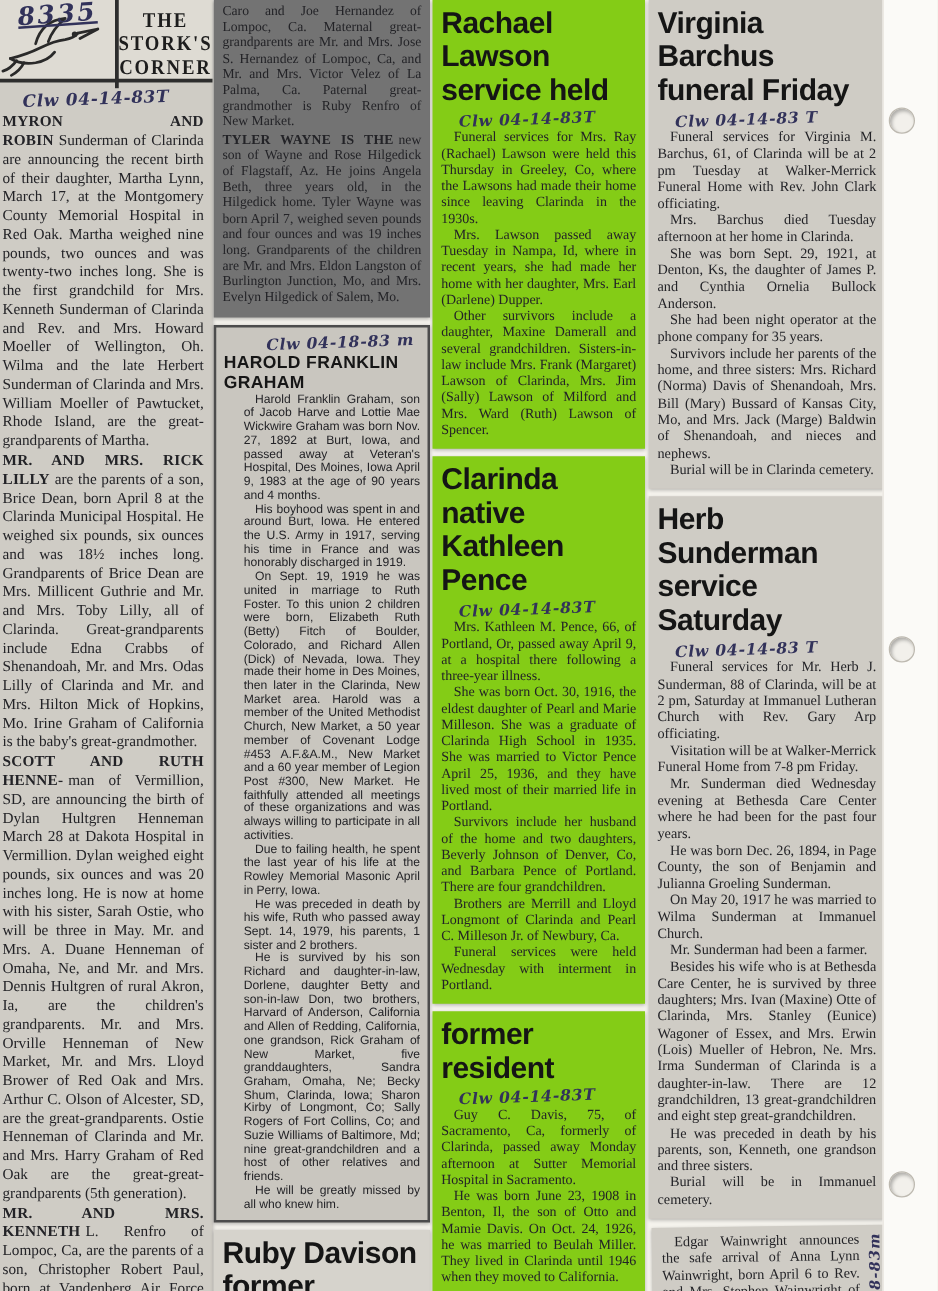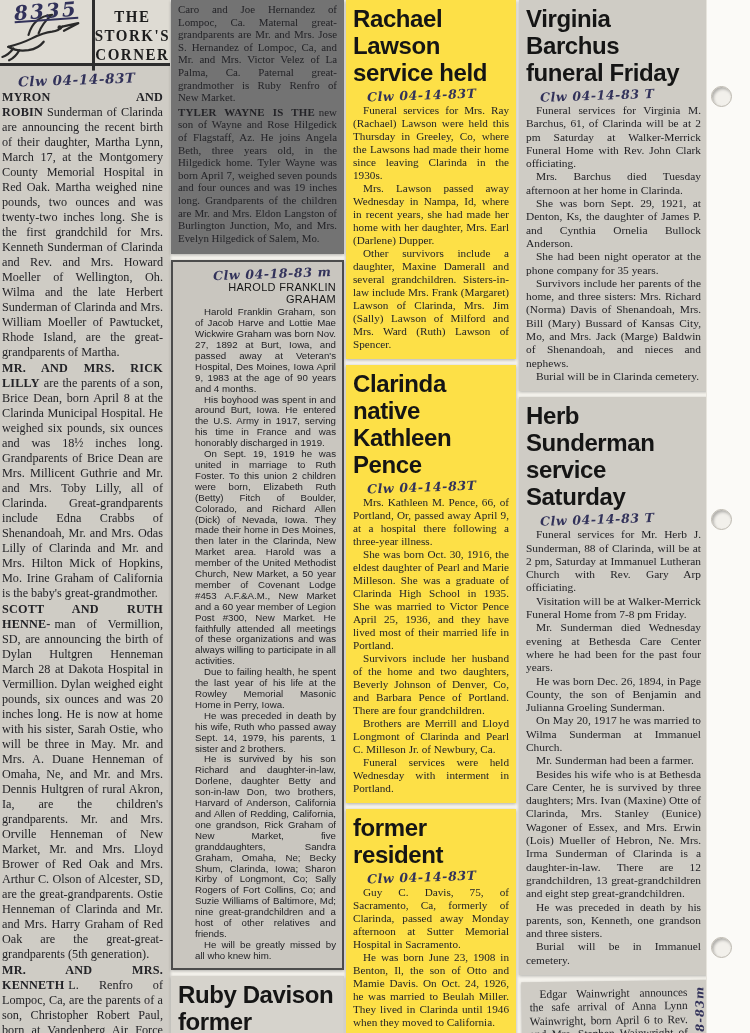--- a/index.html
+++ b/index.html
@@ -43,35 +43,35 @@
 
   
   .births p { font-size:12.2px; line-height:15px; margin-bottom:1px; }
   .lead { font-weight:bold; padding-right:4px; letter-spacing:.2px; }
 
   
   .cont p { font-size:10.9px; line-height:12.6px; margin-bottom:2px; }
   .graham { border:2px solid #4c4c4c; background:#c9c6bf;
     font-family:"Liberation Sans", sans-serif; padding:4px 6px 6px; }
   .graham .date-note { margin:0 0 0 34px; font-size:12.5px; }
-  .graham-hl { text-align:right; font-size:11px; font-weight:normal;
+  .graham-hl { text-align:left; font-size:14px; font-weight:bold;
     letter-spacing:.3px; margin-bottom:2px; color:#161616; }
   .graham p { font-size:9.7px; line-height:10.9px; text-indent:9px;margin-left:16px; }
 
   .davison { background:#d6d3cc; }
   .davison p { font-size:13px; line-height:16.2px; text-indent:12px; }
 
   
   .hl { font-family:"Liberation Sans", sans-serif; font-weight:bold;
     color:#151515; letter-spacing:-.4px; }
   .hl span { display:block; }
   .hl-lg { font-size:24px; line-height:27px; margin:2px 0 1px; }
 
   
-  #col3 .clip { background:#fde047; }
+  #col3 .clip { background:#84cc16; }
   #col3 p { font-size:11.2px; line-height:13px; text-indent:10px; }
   #col3 .date-note { font-size:12.5px; margin:0 0 2px 14px; }
 
   
   #col4 .clip { background:#cfccc5; }
   #col4 p { font-size:11.4px; line-height:13.3px; text-indent:10px; }
   #col4 .date-note { font-size:12.5px; margin:0 0 2px 14px; }
 
   .wainwright { position:relative; background:#d8d5ce; transform:rotate(-0.8deg);
     padding:6px 20px 8px 8px; margin-left:3px; }
@@ -121,21 +121,21 @@
     <p><span>Caro and Joe Hernandez of Lompoc, Ca. Maternal great-grandparents are Mr. and Mrs. Jose S. Hernandez of Lompoc, Ca, and Mr. and Mrs. Victor Velez of La Palma, Ca. Paternal great-grandmother is Ruby Renfro of New Market.</span></p>
     <p><b class="lead">TYLER WAYNE IS THE</b><span>new son of Wayne and Rose Hilgedick of Flagstaff, Az. He joins Angela Beth, three years old, in the Hilgedick home. Tyler Wayne was born April 7, weighed seven pounds and four ounces and was 19 inches long. Grandparents of the children are Mr. and Mrs. Eldon Langston of Burlington Junction, Mo, and Mrs. Evelyn Hilgedick of Salem, Mo.</span></p>
   </div>
 
   <div class="clip graham">
     <span class="ink date-note">Clw 04-18-83 m</span>
     <div class="graham-hl">HAROLD FRANKLIN GRAHAM</div>
     <p>Harold Franklin Graham, son of Jacob Harve and Lottie Mae Wickwire Graham was born Nov. 27, 1892 at Burt, Iowa, and passed away at Veteran's Hospital, Des Moines, Iowa April 9, 1983 at the age of 90 years and 4 months.</p>
     <p>His boyhood was spent in and around Burt, Iowa. He entered the U.S. Army in 1917, serving his time in France and was honorably discharged in 1919.</p>
     <p>On Sept. 19, 1919 he was united in marriage to Ruth Foster. To this union 2 children were born, Elizabeth Ruth (Betty) Fitch of Boulder, Colorado, and Richard Allen (Dick) of Nevada, Iowa. They made their home in Des Moines, then later in the Clarinda, New Market area. Harold was a member of the United Methodist Church, New Market, a 50 year member of Covenant Lodge #453 A.F.&amp;A.M., New Market and a 60 year member of Legion Post #300, New Market. He faithfully attended all meetings of these organizations and was always willing to participate in all activities.</p>
-    <p>Due to failing health, he spent the last year of his life at the Rowley Memorial Masonic Home in Perry, Iowa.</p>
+    <p>Due to failing health, he spent the last year of his life at the Rowley Memorial Masonic April in Perry, Iowa.</p>
     <p>He was preceded in death by his wife, Ruth who passed away Sept. 14, 1979, his parents, 1 sister and 2 brothers.</p>
     <p>He is survived by his son Richard and daughter-in-law, Dorlene, daughter Betty and son-in-law Don, two brothers, Harvard of Anderson, California and Allen of Redding, California, one grandson, Rick Graham of New Market, five granddaughters, Sandra Graham, Omaha, Ne; Becky Shum, Clarinda, Iowa; Sharon Kirby of Longmont, Co; Sally Rogers of Fort Collins, Co; and Suzie Williams of Baltimore, Md; nine great-grandchildren and a host of other relatives and friends.</p>
     <p>He will be greatly missed by all who knew him.</p>
   </div>
 
   <div class="clip davison">
     <div class="hl hl-lg">
       <span>Ruby Davison</span>
       <span>former resident</span>
     </div>
@@ -146,21 +146,21 @@
 </div>
 
 <div class="col" id="col3">
   <div class="clip">
     <div class="hl hl-lg">
       <span>Rachael Lawson</span>
       <span>service held</span>
     </div>
     <span class="ink date-note">Clw 04-14-83T</span>
     <p>Funeral services for Mrs. Ray (Rachael) Lawson were held this Thursday in Greeley, Co, where the Lawsons had made their home since leaving Clarinda in the 1930s.</p>
-    <p>Mrs. Lawson passed away Wednesday in Nampa, Id, where in recent years, she had made her home with her daughter, Mrs. Earl (Darlene) Dupper.</p>
+    <p>Mrs. Lawson passed away Tuesday in Nampa, Id, where in recent years, she had made her home with her daughter, Mrs. Earl (Darlene) Dupper.</p>
     <p>Other survivors include a daughter, Maxine Damerall and several grandchildren. Sisters-in-law include Mrs. Frank (Margaret) Lawson of Clarinda, Mrs. Jim (Sally) Lawson of Milford and Mrs. Ward (Ruth) Lawson of Spencer.</p>
   </div>
 
   <div class="clip">
     <div class="hl hl-lg">
       <span>Clarinda native</span>
       <span>Kathleen Pence</span>
     </div>
     <span class="ink date-note">Clw 04-14-83T</span>
     <p>Mrs. Kathleen M. Pence, 66, of Portland, Or, passed away April 9, at a hospital there following a three-year illness.</p>
@@ -181,21 +181,21 @@
   </div>
 </div>
 
 <div class="col" id="col4">
   <div class="clip">
     <div class="hl hl-lg">
       <span>Virginia Barchus</span>
       <span>funeral Friday</span>
     </div>
     <span class="ink date-note">Clw 04-14-83 T</span>
-    <p>Funeral services for Virginia M. Barchus, 61, of Clarinda will be at 2 pm Saturday at Walker-Merrick Funeral Home with Rev. John Clark officiating.</p>
+    <p>Funeral services for Virginia M. Barchus, 61, of Clarinda will be at 2 pm Tuesday at Walker-Merrick Funeral Home with Rev. John Clark officiating.</p>
     <p>Mrs. Barchus died Tuesday afternoon at her home in Clarinda.</p>
     <p>She was born Sept. 29, 1921, at Denton, Ks, the daughter of James P. and Cynthia Ornelia Bullock Anderson.</p>
     <p>She had been night operator at the phone company for 35 years.</p>
     <p>Survivors include her parents of the home, and three sisters: Mrs. Richard (Norma) Davis of Shenandoah, Mrs. Bill (Mary) Bussard of Kansas City, Mo, and Mrs. Jack (Marge) Baldwin of Shenandoah, and nieces and nephews.</p>
     <p>Burial will be in Clarinda cemetery.</p>
   </div>
 
   <div class="clip">
     <div class="hl hl-lg">
       <span>Herb Sunderman</span>

